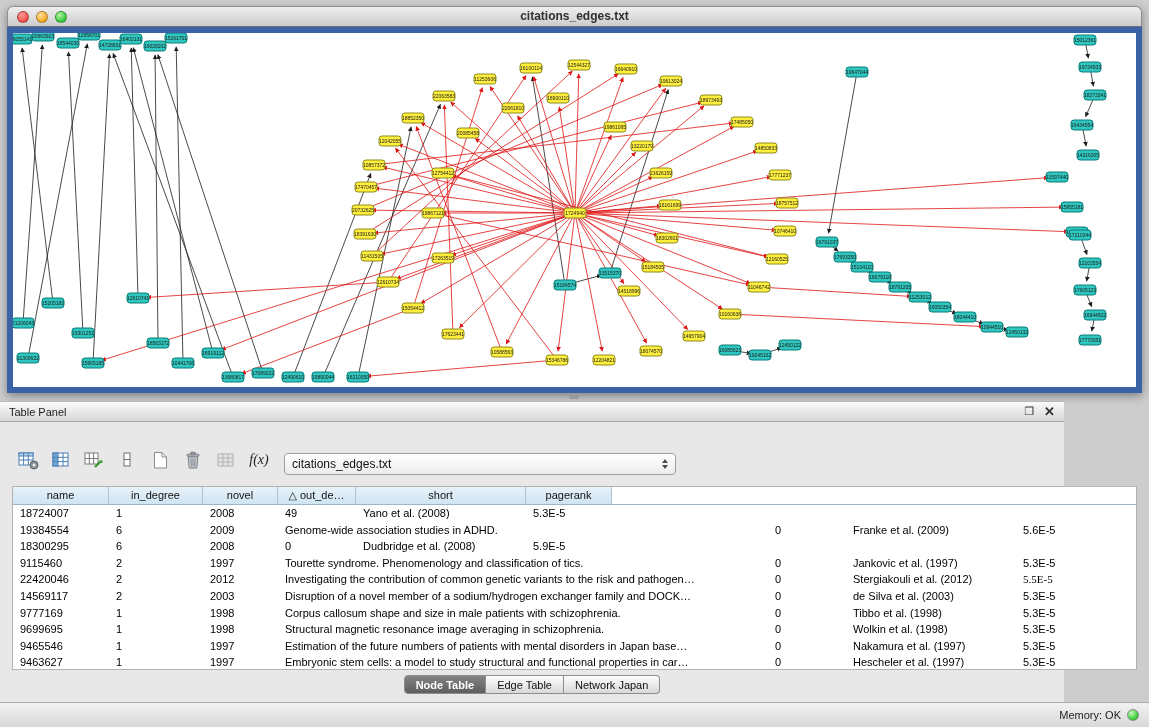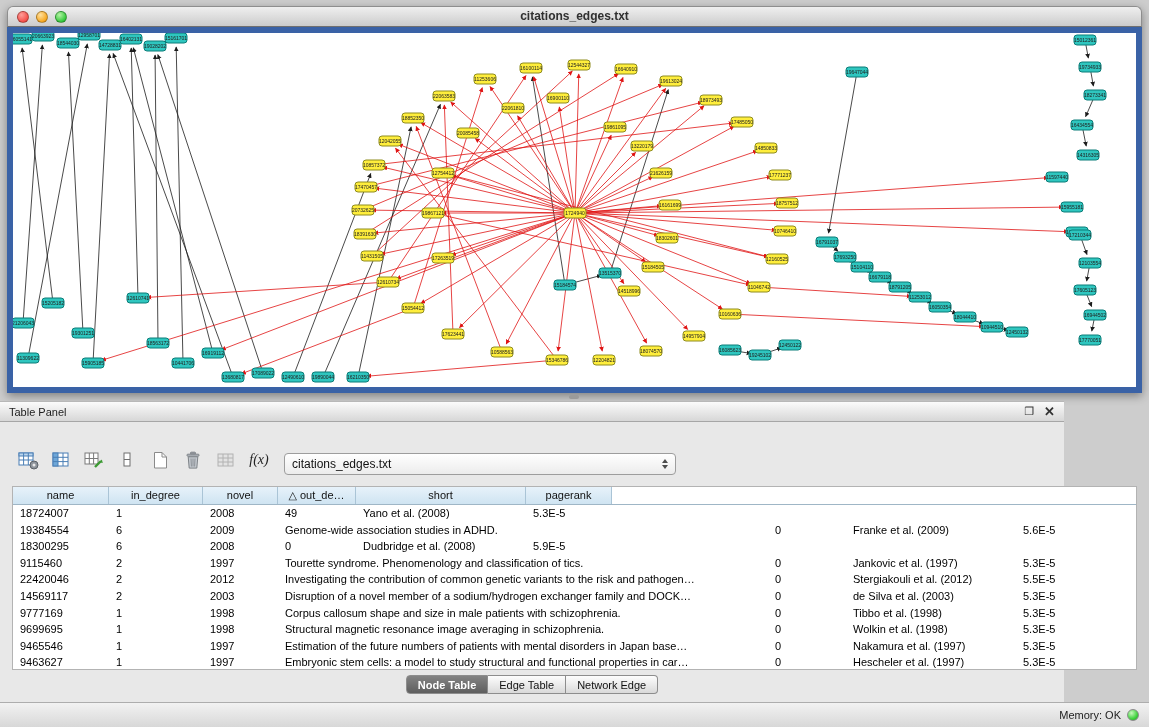--- a/index.html
+++ b/index.html
@@ -732,21 +732,21 @@
           <div class="cell" style="width: 170px;">Jankovic et al. (1997)</div>
           <div class="cell" style="width: 86px;">5.3E-5</div>
         </div>
         <div class="trow">
           <div class="cell" style="width: 96px;">22420046</div>
           <div class="cell" style="width: 94px;">2</div>
           <div class="cell" style="width: 75px;">2012</div>
           <div class="cell" style="width: 490px;">Investigating the contribution of common genetic variants to the risk and pathogen…</div>
           <div class="cell" style="width: 78px;">0</div>
           <div class="cell" style="width: 170px;">Stergiakouli et al. (2012)</div>
-          <div class="cell" style="width: 86px;">5.5E-5</div>
+          <div class="cell" style="width: 86px; font-family: Liberation Serif, serif;">5.5E-5</div>
         </div>
         <div class="trow">
           <div class="cell" style="width: 96px;">14569117</div>
           <div class="cell" style="width: 94px;">2</div>
           <div class="cell" style="width: 75px;">2003</div>
           <div class="cell" style="width: 490px;">Disruption of a novel member of a sodium/hydrogen exchanger family and DOCK…</div>
           <div class="cell" style="width: 78px;">0</div>
           <div class="cell" style="width: 170px;">de Silva et al. (2003)</div>
           <div class="cell" style="width: 86px;">5.3E-5</div>
         </div>
@@ -785,20 +785,20 @@
           <div class="cell" style="width: 78px;">0</div>
           <div class="cell" style="width: 170px;">Hescheler et al. (1997)</div>
           <div class="cell" style="width: 86px;">5.3E-5</div>
         </div>
       </div>
   </div>
 
   <div class="table-tabs">
       <div class="tab active">Node Table</div>
       <div class="tab">Edge Table</div>
-      <div class="tab">Network Edge</div>
+      <div class="tab">Network Japan</div>
     </div>
 </div>
 
 <div class="status-bar">
   <span>Memory: OK</span>
   <span class="memory-orb"></span>
 </div>
 
 </body></html>

